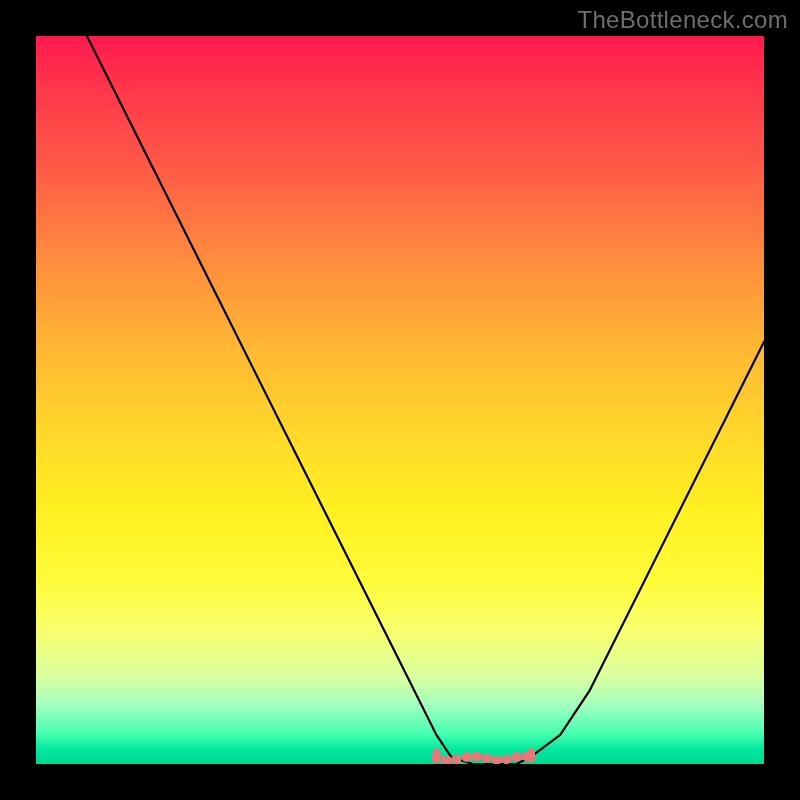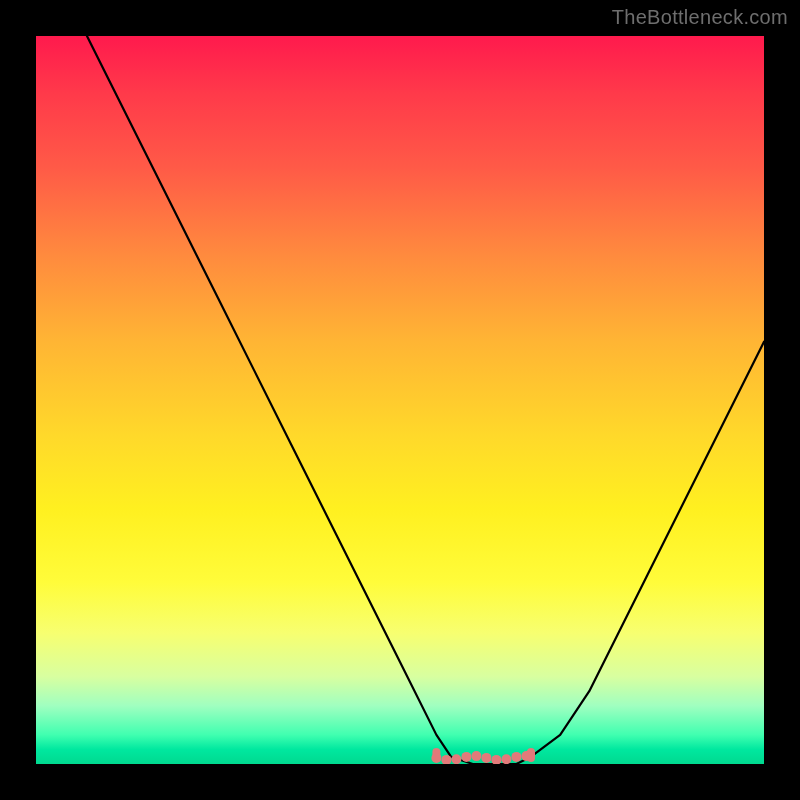--- a/index.html
+++ b/index.html
@@ -25,21 +25,21 @@
       #40ffb0 96%,
       #00e89f 98%,
       #00d98f 100%
     );
   }
   .watermark {
     position: absolute;
     top: 6px;
     right: 12px;
     font-family: Arial, Helvetica, sans-serif;
-    font-size: 20px;
+    font-size: 24px;
     color: #6e6e6e;
     letter-spacing: 0.3px;
   }
   .curve {
     position: absolute;
     left: 36px;
     top: 36px;
     width: 728px;
     height: 728px;
     pointer-events: none;

